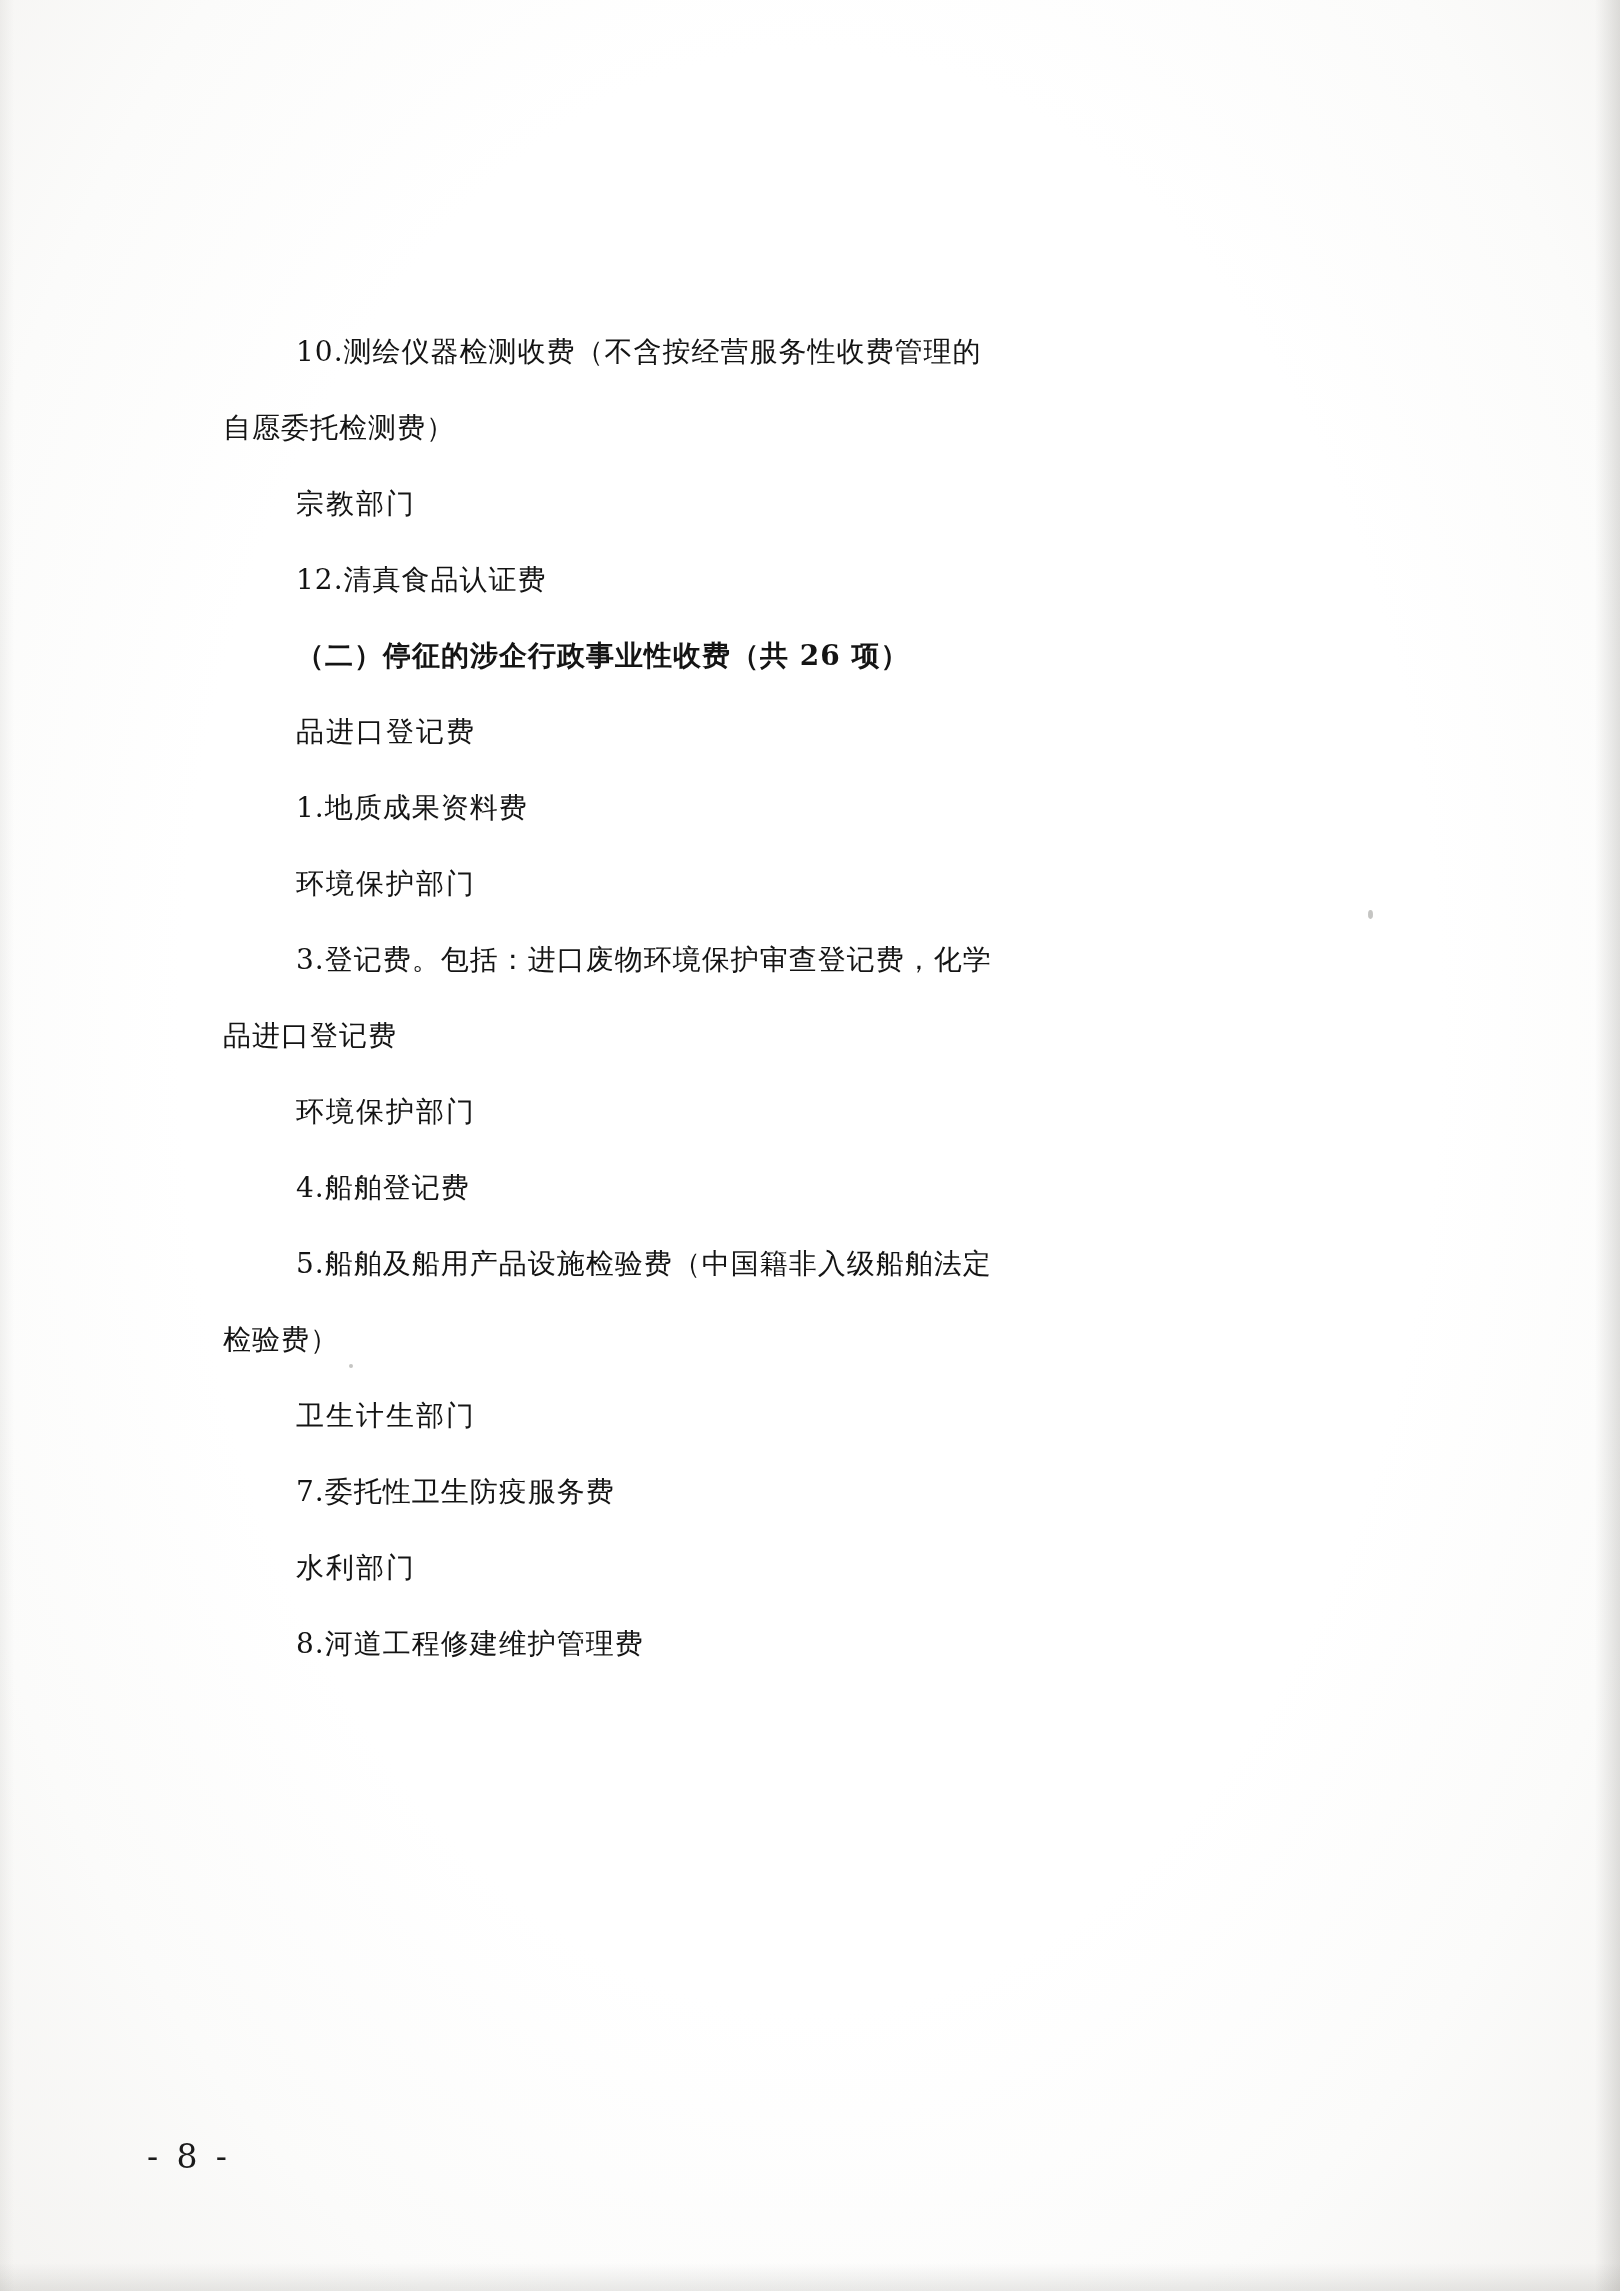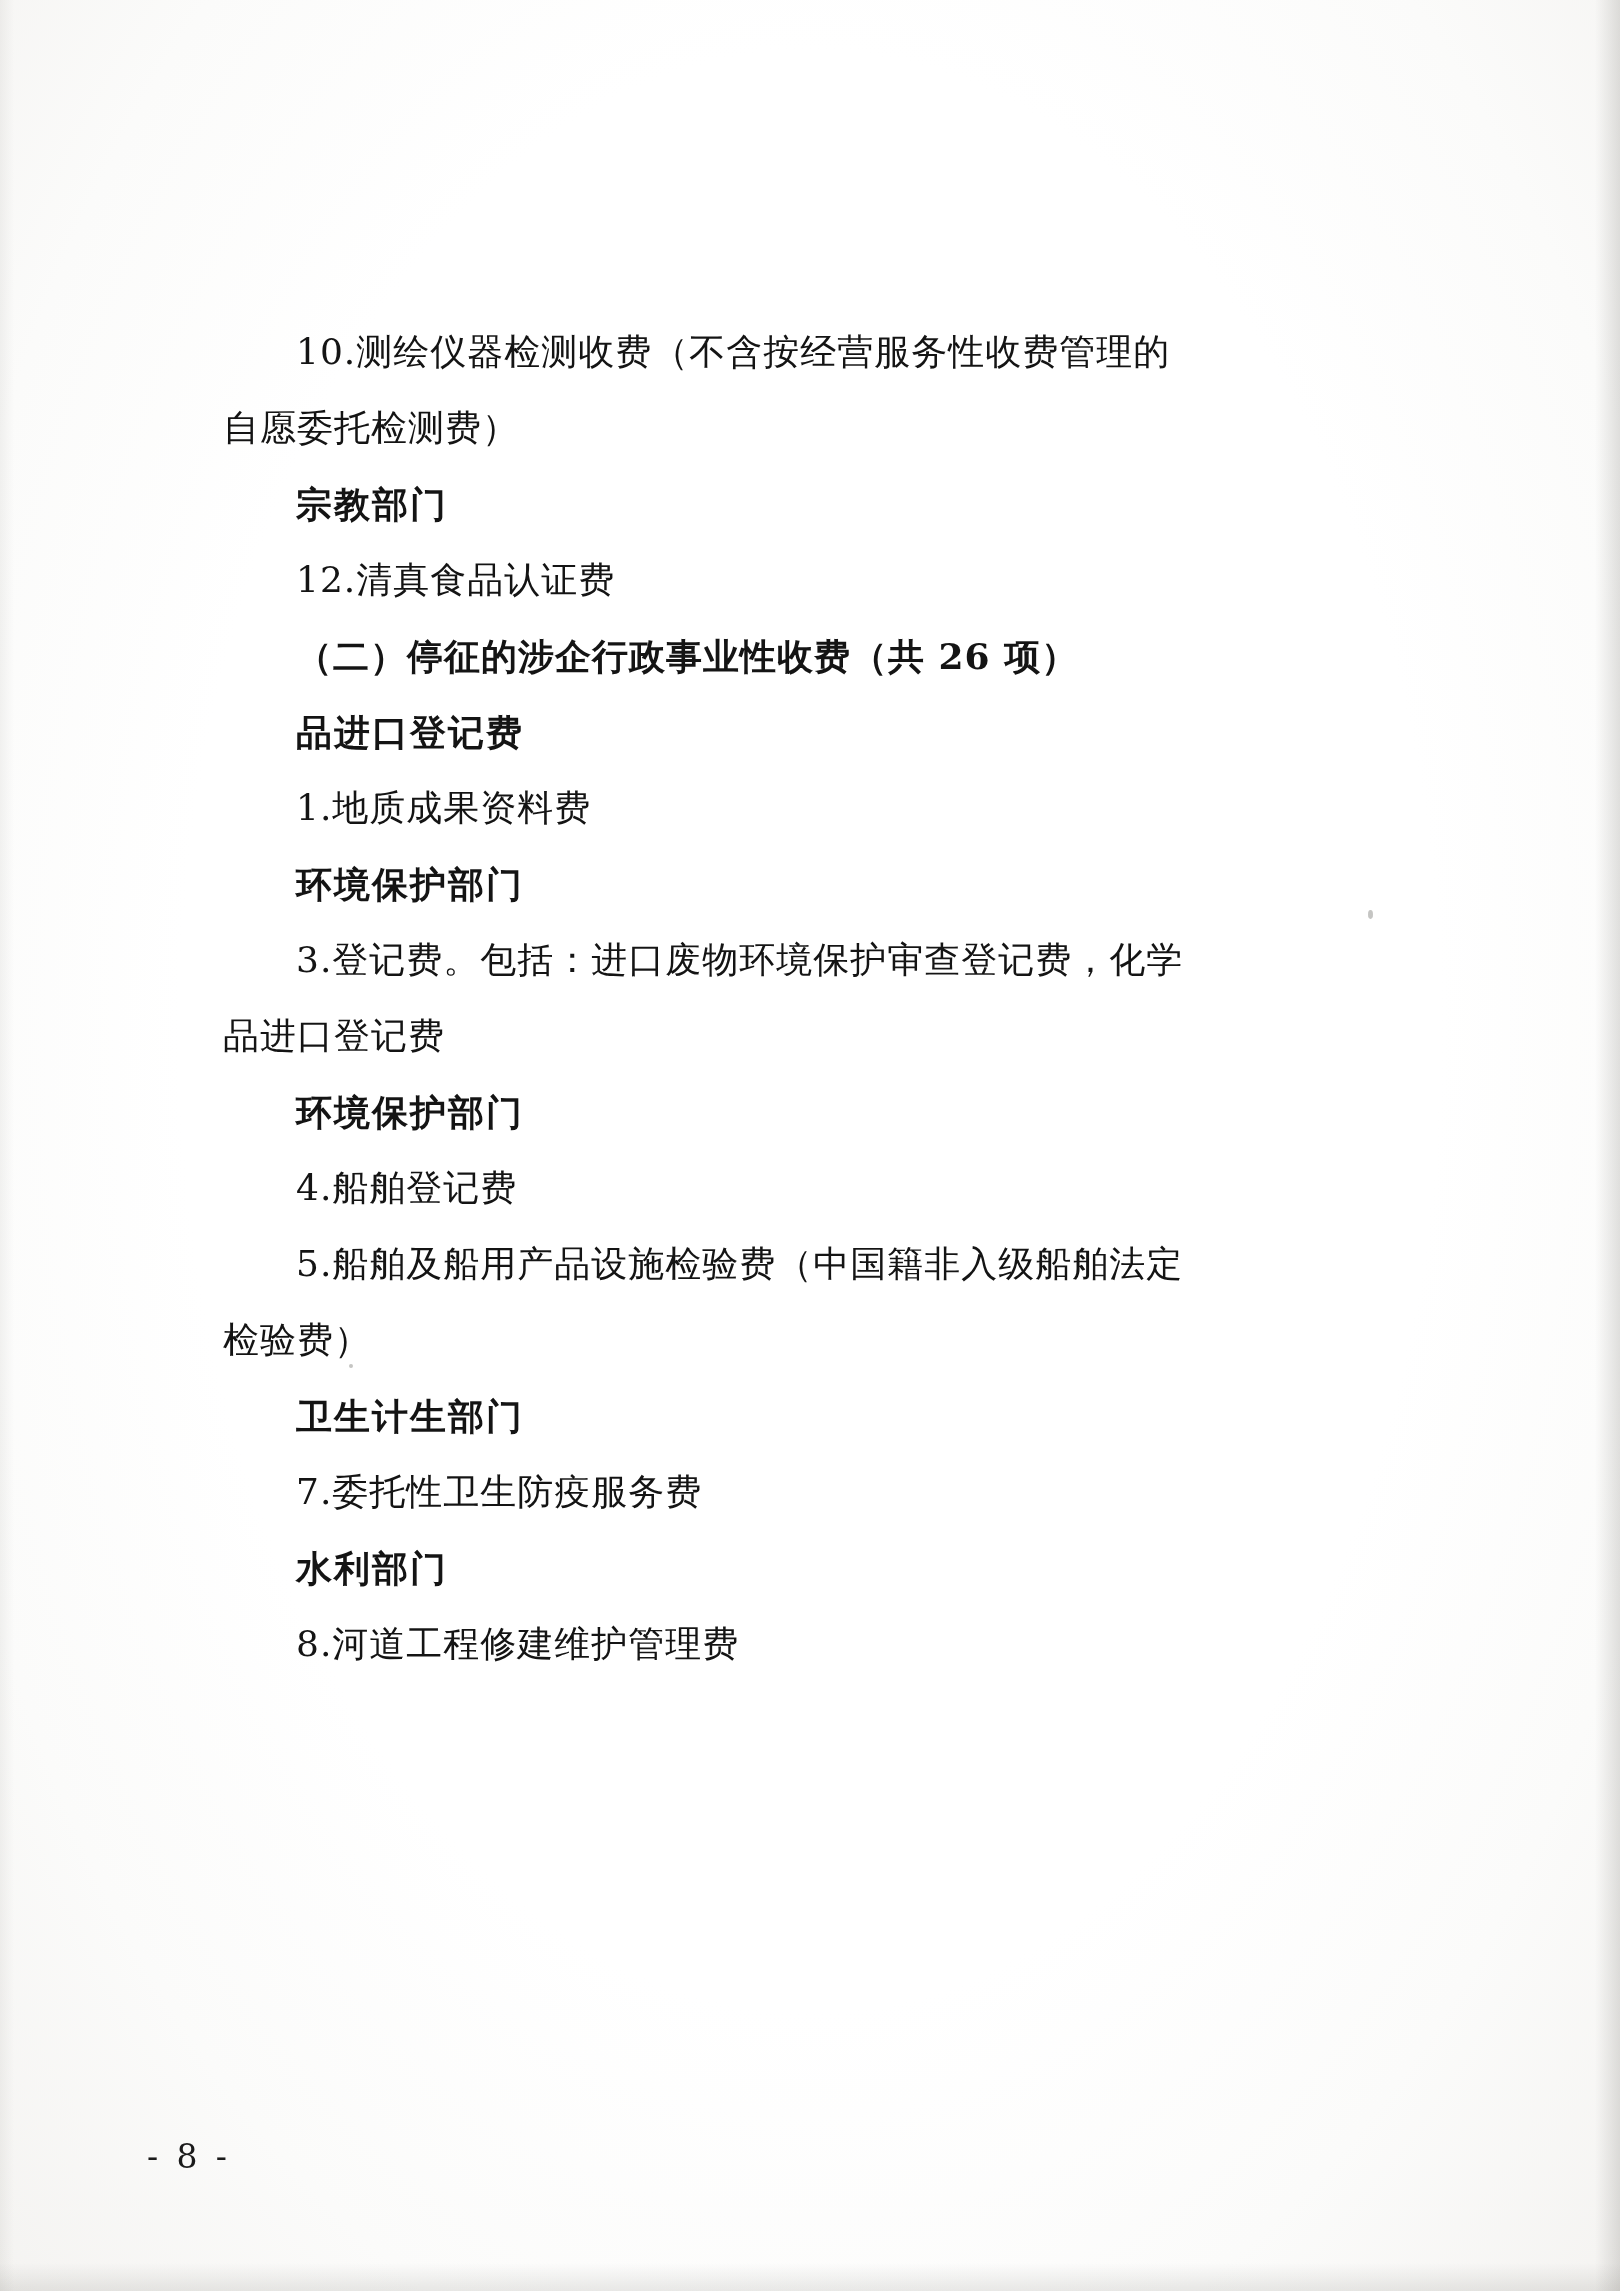--- a/index.html
+++ b/index.html
@@ -54,33 +54,33 @@
   }
 
   .content {
     position: absolute;
     left: 223px;
     top: 314px;
     width: 1147px;
   }
 
   .line {
-    font-size: 36px;
+    font-size: 28px;
     line-height: 76px;
     letter-spacing: 1px;
     white-space: pre;
     color: #141414;
   }
 
   .indent {
     padding-left: 73px;
   }
 
   .heading {
-    font-weight: bold;
+    font-weight: normal;
     letter-spacing: 2px;
   }
 
   .section-title {
     font-weight: bold;
     letter-spacing: 1px;
   }
 
   .page-number {
     position: absolute;

